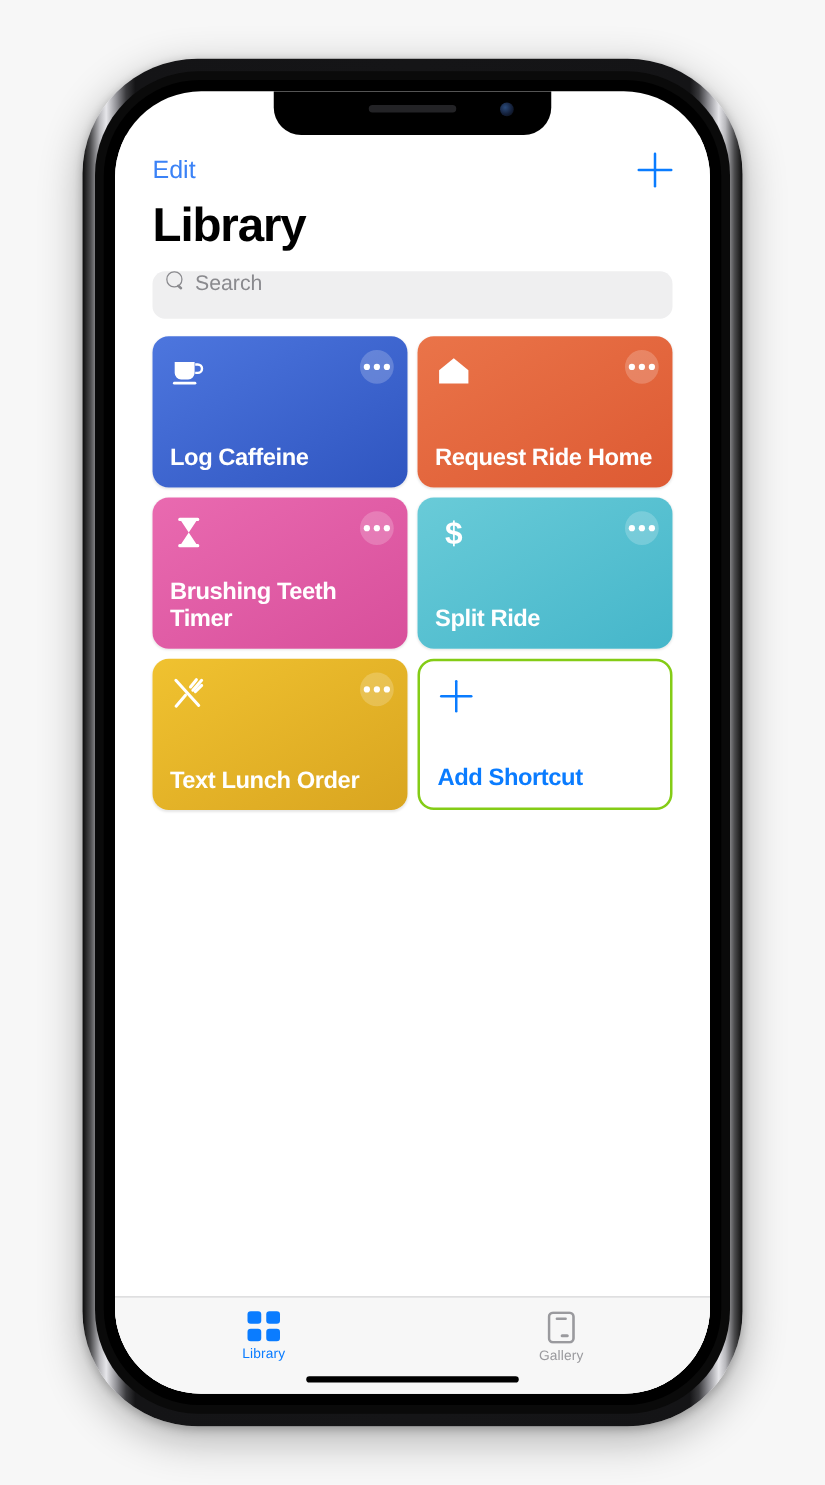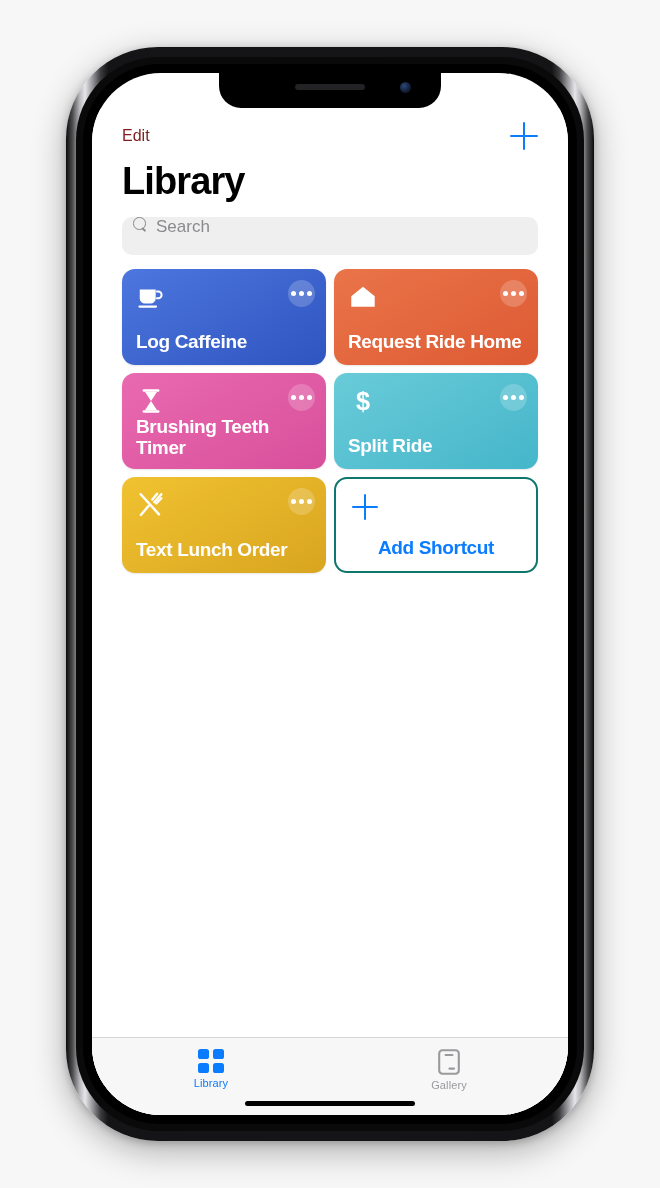--- a/index.html
+++ b/index.html
@@ -106,21 +106,21 @@
     position:absolute; top:35px; left:0; right:0; bottom:0;
     background:#fff;
     display:flex; flex-direction:column;
   }
   .navbar {
     height:56px; flex:0 0 auto;
     display:flex; align-items:center; justify-content:space-between;
     padding:0 30px;
   }
   .edit-btn {
-    font-size:16px; color:#7f1d1d; cursor:pointer; line-height:1;
+    font-size:20px; color:#3b82f6; cursor:pointer; line-height:1;
   }
   .add-btn {
     width:28px; height:28px; position:relative; cursor:pointer;
   }
   .add-btn::before, .add-btn::after {
     content:""; position:absolute; background:#0a7cff; border-radius:1.6px;
   }
   .add-btn::before { left:0; top:12.6px; width:28px; height:2.8px; }
   .add-btn::after { top:0; left:12.6px; height:28px; width:2.8px; }
 
@@ -150,21 +150,21 @@
   
   .grid {
     padding:14px 30px 0 30px;
     display:grid; grid-template-columns:1fr 1fr;
     gap:8px;
     flex:1 1 auto;
     align-content:start;
   }
   .card {
     position:relative;
-    height:96px;
+    height:121px;
     border-radius:13px;
     padding:13px 14px;
     display:flex; flex-direction:column; justify-content:space-between;
     cursor:pointer;
     box-shadow:0 1px 2px rgba(0,0,0,.10);
     overflow:hidden;
   }
   .card-icon { width:30px; height:30px; color:#fff; }
   .card-icon svg { display:block; width:100%; height:100%; }
   .card-label {
@@ -175,23 +175,22 @@
     position:absolute; right:11px; top:11px;
     width:27px; height:27px; border-radius:50%;
     background:rgba(255,255,255,.20);
     display:flex; align-items:center; justify-content:center; gap:3px;
     cursor:pointer;
   }
   .more-btn i { width:5px; height:5px; border-radius:50%; background:#fff; display:block; }
 
   .card-add {
     background:#fff;
-    border:2px solid #0f766e;
+    border:2px solid #84cc16;
     box-shadow:none;
-    text-align:center;
   }
   .card-add .card-label { color:#0a7cff; }
   .plus-icon { width:30px; height:30px; position:relative; }
   .plus-icon::before, .plus-icon::after {
     content:""; position:absolute; background:#0a7cff; border-radius:1.4px;
   }
   .plus-icon::before { left:2px; top:13.6px; width:26px; height:2.8px; }
   .plus-icon::after { top:2px; left:13.6px; height:26px; width:2.8px; }
 
   

